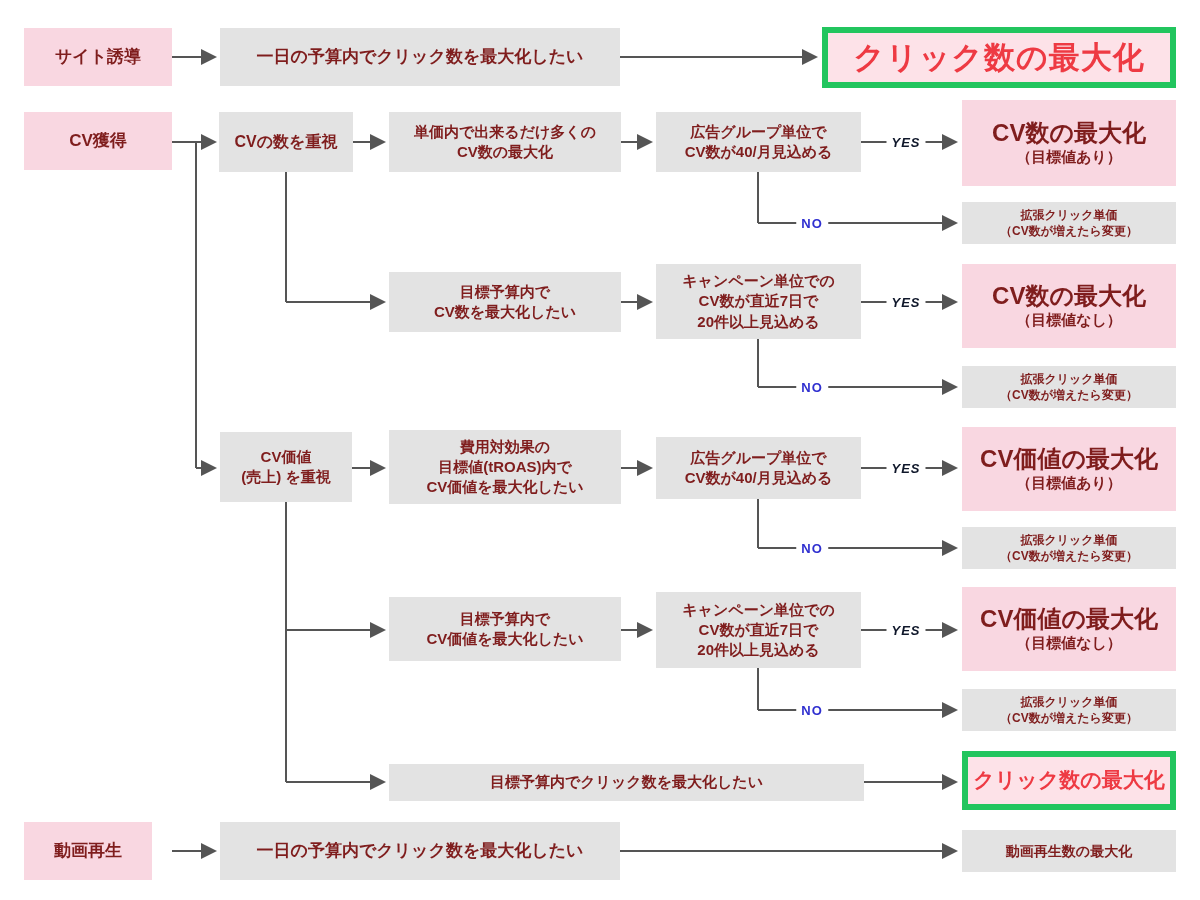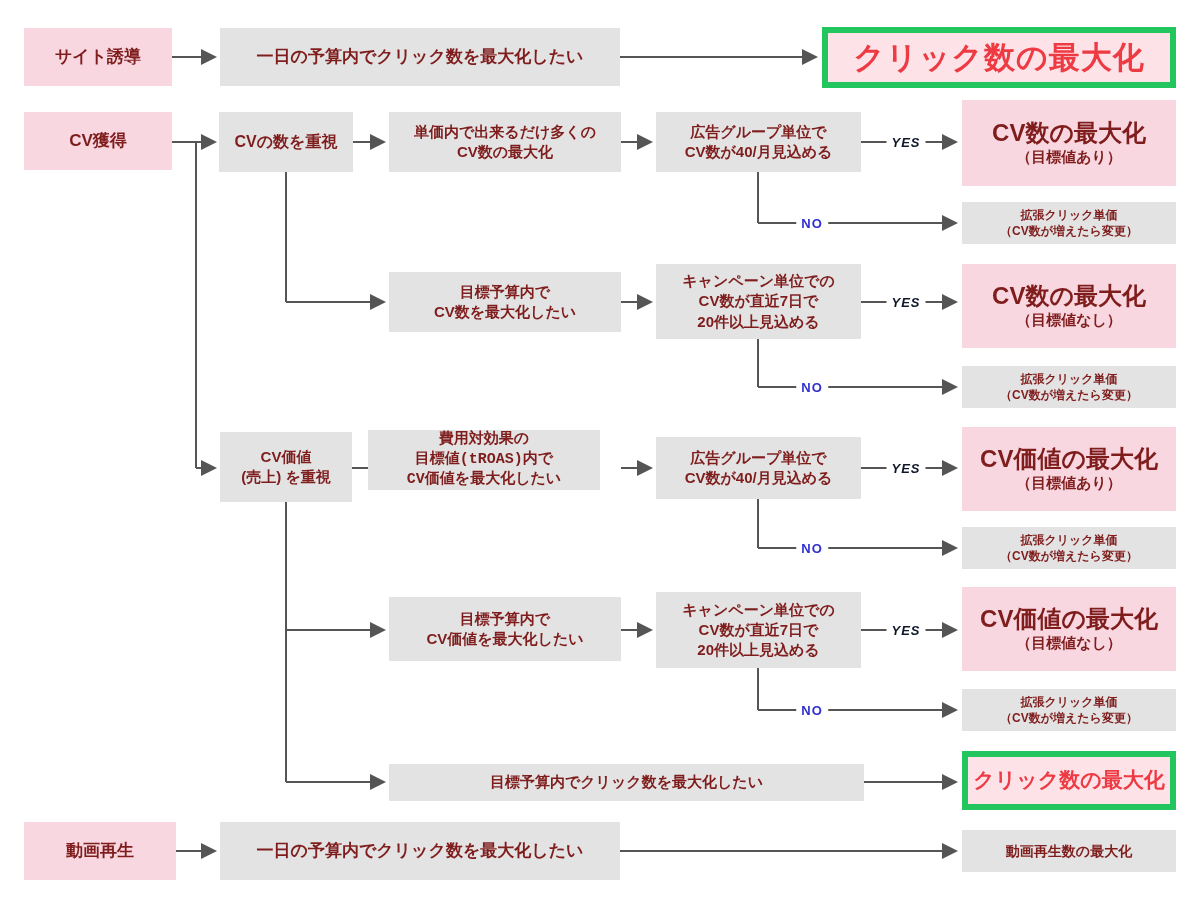--- a/index.html
+++ b/index.html
@@ -135,21 +135,21 @@
   </div>
   <div class="box gray fs14" style="left:962px;top:366px;width:214px;height:42px;">
       <span class="lbl">拡張クリック単価
 （CV数が増えたら変更）</span>
     </div>
 
   <div class="box gray fs15" style="left:220px;top:432px;width:132px;height:70px;">
       <span class="lbl">CV価値
 (売上) を重視</span>
     </div>
-  <div class="box gray fs15" style="left:368px;top:430px;width:232px;height:60px;font-family:Liberation Mono, monospace;">
+  <div class="box gray fs15" style="left:389px;top:430px;width:232px;height:74px;">
       <span class="lbl">費用対効果の
 目標値(tROAS)内で
 CV価値を最大化したい</span>
     </div>
   <div class="box gray fs15" style="left:656px;top:437px;width:205px;height:62px;">
       <span class="lbl">広告グループ単位で
 CV数が40/月見込める</span>
     </div>
   <div class="box pink result" style="left:962px;top:427px;width:214px;height:84px;">
     <div class="rtitle">CV価値の最大化</div>
@@ -178,21 +178,21 @@
 （CV数が増えたら変更）</span>
     </div>
 
   <div class="box gray fs15" style="left:389px;top:764px;width:475px;height:37px;">
       <span class="lbl">目標予算内でクリック数を最大化したい</span>
     </div>
   <div class="box redbox fs21" style="left:962px;top:751px;width:214px;height:59px;">
       <span class="lbl">クリック数の最大化</span>
     </div>
 
-  <div class="box pink fs17" style="left:24px;top:822px;width:152px;height:58px;">
+  <div class="box pink fs17" style="left:24px;top:822px;width:128px;height:58px;">
       <span class="lbl">動画再生</span>
     </div>
   <div class="box gray fs17" style="left:220px;top:822px;width:400px;height:58px;">
       <span class="lbl">一日の予算内でクリック数を最大化したい</span>
     </div>
   <div class="box gray fs18" style="left:962px;top:830px;width:214px;height:42px;">
       <span class="lbl">動画再生数の最大化</span>
     </div>
 
   <span class="tag yes" style="left:906px;top:142px;">YES</span>

